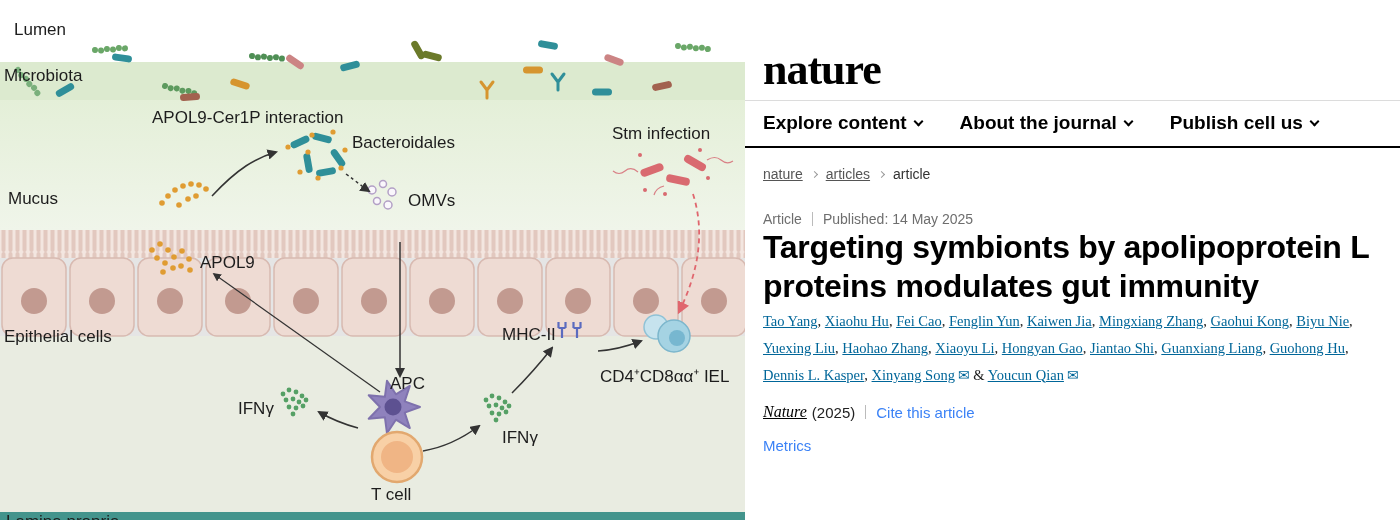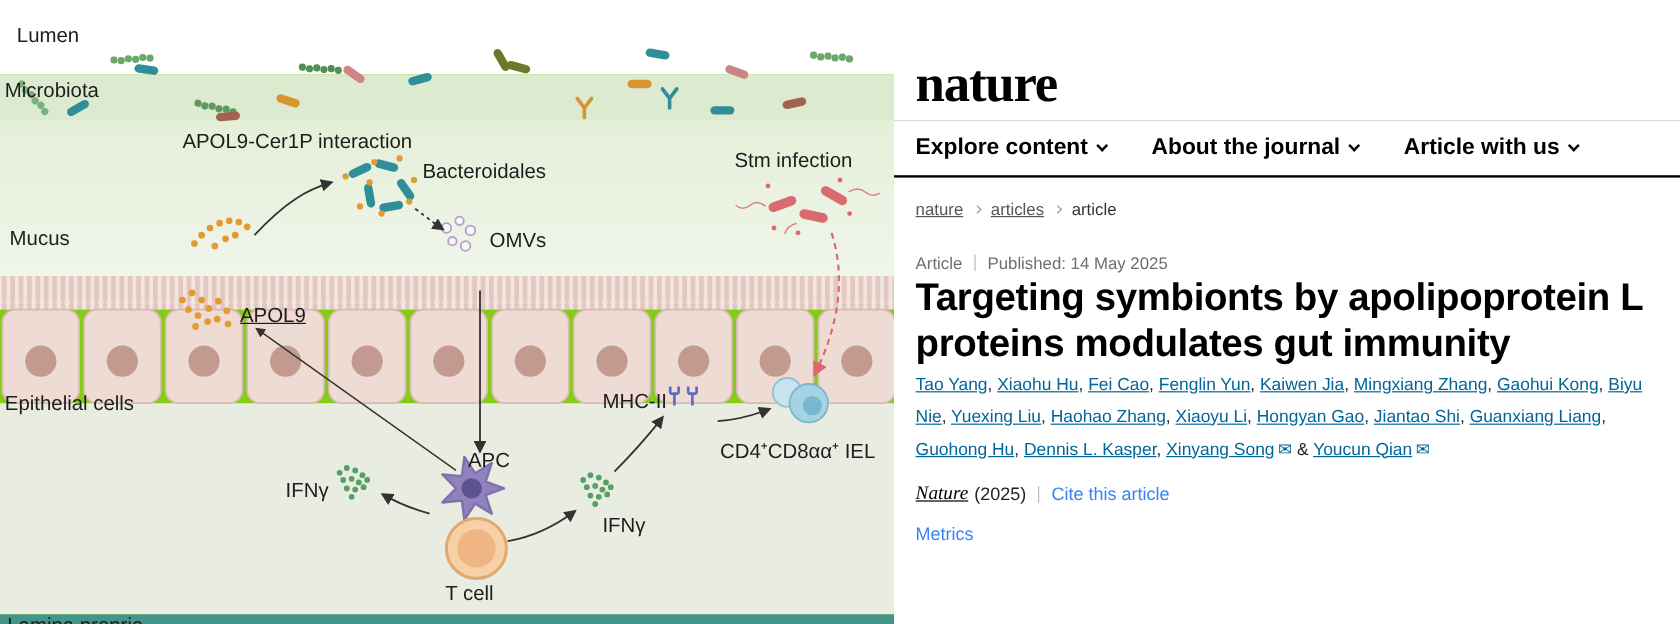--- a/index.html
+++ b/index.html
@@ -1,21 +1,21 @@
 <!DOCTYPE html>
 <html><head>
 <meta charset="utf-8">
 <style>
   * { box-sizing: border-box; margin: 0; padding: 0; }
   html,body { width:1400px; height:520px; overflow:hidden; background:#fff;
               font-family:"Liberation Sans", sans-serif; }
   .page { display:flex; width:1400px; height:520px; }
 
   
-  .figure-panel { position:relative; width:745px; height:520px; background:#84cc16; }
+  .figure-panel { position:relative; width:745px; height:520px; background:#e5e5e5; }
   .figure-panel svg { position:absolute; left:0; top:0; }
   .fig-label { position:absolute; font-size:17px; color:#1d1d1d; white-space:nowrap; }
 
   
   .article-panel { position:relative; width:655px; height:520px; background:#fff; }
   .logo { position:absolute; left:18px; top:48px; font-family:"Liberation Serif", serif;
           font-weight:700; font-size:44px; color:#000; line-height:1; letter-spacing:-1px; cursor:pointer; }
   .rule-light { position:absolute; left:0; top:100px; width:100%; height:1px; background:#dcdcdc; }
   .rule-dark  { position:absolute; left:0; top:146px; width:100%; height:2px; background:#000; }
   .nav { position:absolute; left:18px; top:112px; display:flex; gap:38px; }
@@ -28,21 +28,21 @@
   .crumb-current { color:#333; }
   .crumb-sep { width:5px; height:5px; border-top:1.5px solid #999; border-right:1.5px solid #999;
                transform:rotate(45deg); display:inline-block; margin:0 9px; }
   .meta { position:absolute; left:18px; top:211px; font-size:14px; color:#6e6e6e;
           display:flex; align-items:center; }
   .vbar { display:inline-block; width:1px; height:14px; background:#bbb; margin:0 10px; }
   .title { position:absolute; left:18px; top:228px; width:612px;
            font-family:Liberation Sans, sans-serif; font-weight:700; font-size:32px;
            line-height:1.23; color:#000; letter-spacing:-0.3px; }
   .authors { position:absolute; left:18px; top:308px; width:628px;
-             font-size:14.5px; line-height:1.85; color:#222; }
+             font-size:14.5px; line-height:1.85; color:#222;font-family:Liberation Serif, serif; }
   .author-link { color:#006699; text-decoration:underline; cursor:pointer; }
   .email-icon { color:#006699; font-size:14px; margin-left:3px; cursor:pointer; }
   .cite-row { position:absolute; left:18px; top:403px; font-size:15px; color:#222;
               display:flex; align-items:center; }
   .journal-link { color:#000; font-style:italic; text-decoration:underline; cursor:pointer;
                   font-family:"Liberation Serif", serif; font-size:16px; }
   .year { margin-left:5px; color:#222; }
   .cite-link, .metrics-link { color:#3b82f6; cursor:pointer; }
   .metrics-row { position:absolute; left:18px; top:437px; font-size:15px; }
 </style>
@@ -295,21 +295,21 @@
       </g>
     </svg>
 
     <div class="fig-label" style="left:14px;  top:20px;">Lumen</div>
     <div class="fig-label" style="left:4px;   top:66px;">Microbiota</div>
     <div class="fig-label" style="left:152px; top:108px;">APOL9-Cer1P interaction</div>
     <div class="fig-label" style="left:352px; top:133px;">Bacteroidales</div>
     <div class="fig-label" style="left:612px; top:124px;">Stm infection</div>
     <div class="fig-label" style="left:8px;   top:189px;">Mucus</div>
     <div class="fig-label" style="left:408px; top:191px;">OMVs</div>
-    <div class="fig-label" style="left:200px; top:253px;text-decoration:underline;">APOL9</div>
+    <div class="fig-label" style="left:200px; top:253px;">APOL9</div>
     <div class="fig-label" style="left:4px;   top:327px;">Epithelial cells</div>
     <div class="fig-label" style="left:502px; top:325px;">MHC-II</div>
     <div class="fig-label" style="left:600px; top:364px;">CD4⁺CD8αα⁺ IEL</div>
     <div class="fig-label" style="left:348px; top:374px;margin-left:42px;">APC</div>
     <div class="fig-label" style="left:238px; top:399px;">IFNγ</div>
     <div class="fig-label" style="left:502px; top:428px;">IFNγ</div>
     <div class="fig-label" style="left:371px; top:485px;">T cell</div>
     <div class="fig-label" style="left:6px;   top:512px;">Lamina propria</div>
   </div>
 
@@ -321,21 +321,21 @@
     <nav class="nav">
       <span class="nav-item">
         <span>Explore content</span>
         <span class="caret"></span>
       </span>
       <span class="nav-item">
         <span>About the journal</span>
         <span class="caret"></span>
       </span>
       <span class="nav-item">
-        <span>Article with us</span>
+        <span>Publish cell us</span>
         <span class="caret"></span>
       </span>
     </nav>
 
     <div class="rule-dark"></div>
 
     <div class="breadcrumb">
       <a class="crumb-link">nature</a>
       <span class="crumb-sep"></span>
       <a class="crumb-link">articles</a>

